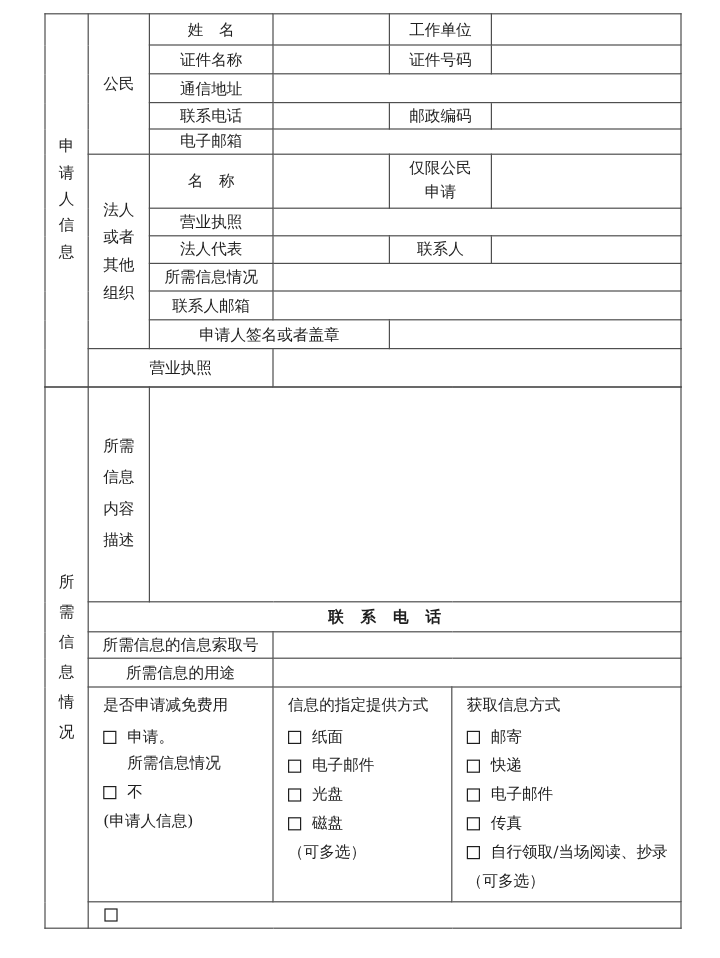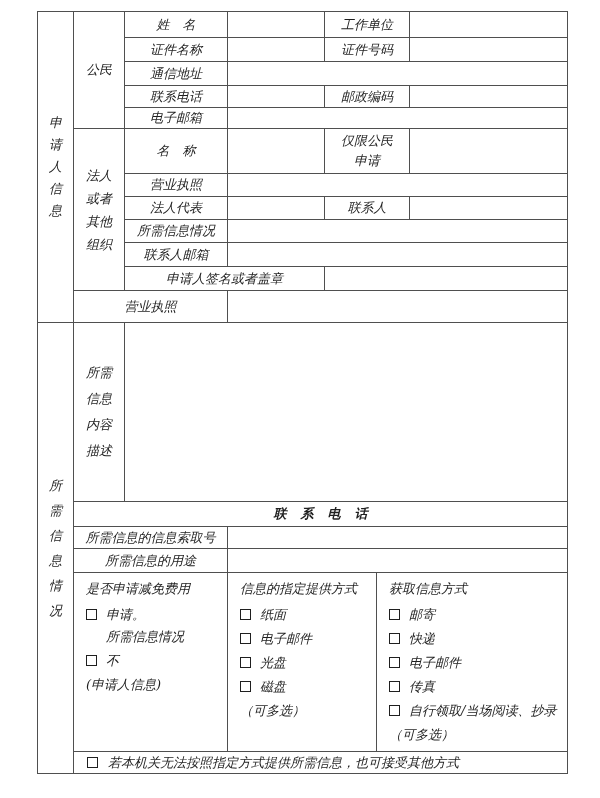--- a/index.html
+++ b/index.html
@@ -8,21 +8,21 @@
     --bg:#ffffff;
   }
   *{box-sizing:border-box;margin:0;padding:0;}
   html,body{width:600px;height:798px;background:var(--bg);
     font-family:"DejaVu Serif","Liberation Serif",serif;color:var(--text);}
   .page{position:relative;width:600px;height:798px;background:var(--bg);overflow:hidden;}
   .form-wrap{position:absolute;left:37px;top:11px;width:530px;}
   table.ft{border-collapse:collapse;table-layout:fixed;width:530px;}
   table.t2{margin-top:-1px;}
   .ft td{border:1px solid var(--border);font-size:13px;vertical-align:middle;
-         text-align:center;padding:0;overflow:hidden;font-style:italic;}
+         text-align:center;padding:0;overflow:hidden;}
   
   .vtext{width:1em;margin:0 auto;word-break:break-all;line-height:22px;}
   .vtext.s2{line-height:25px;}
   .stack2{width:2em;margin:17px auto;word-break:break-all;line-height:23px;}
   .stack2.desc{line-height:26px;}
   .orgcode{width:4.3em;margin:0 auto;word-break:break-all;line-height:20px;text-align:center;}
   
   td.val{background:var(--bg);}
   
   td.opt-head{font-weight:bold;letter-spacing:14px;text-indent:14px;}
@@ -219,21 +219,20 @@
               <span>自行领取/当场阅读、抄录</span>
             </div>
             <div class="note">（可多选）</div>
           </div>
         </td>
       </tr>
       <tr style="height:22px">
         <td colspan="4">
           <div class="fallback">
             <span class="cb"></span>
-            <span>若本机关无法按照指定方式提供所需信息，也可接受其他方式</span>
           </div>
         </td>
       </tr>
     </tbody>
       </table>
 
   </div>
 </div>
 
 </body></html>

